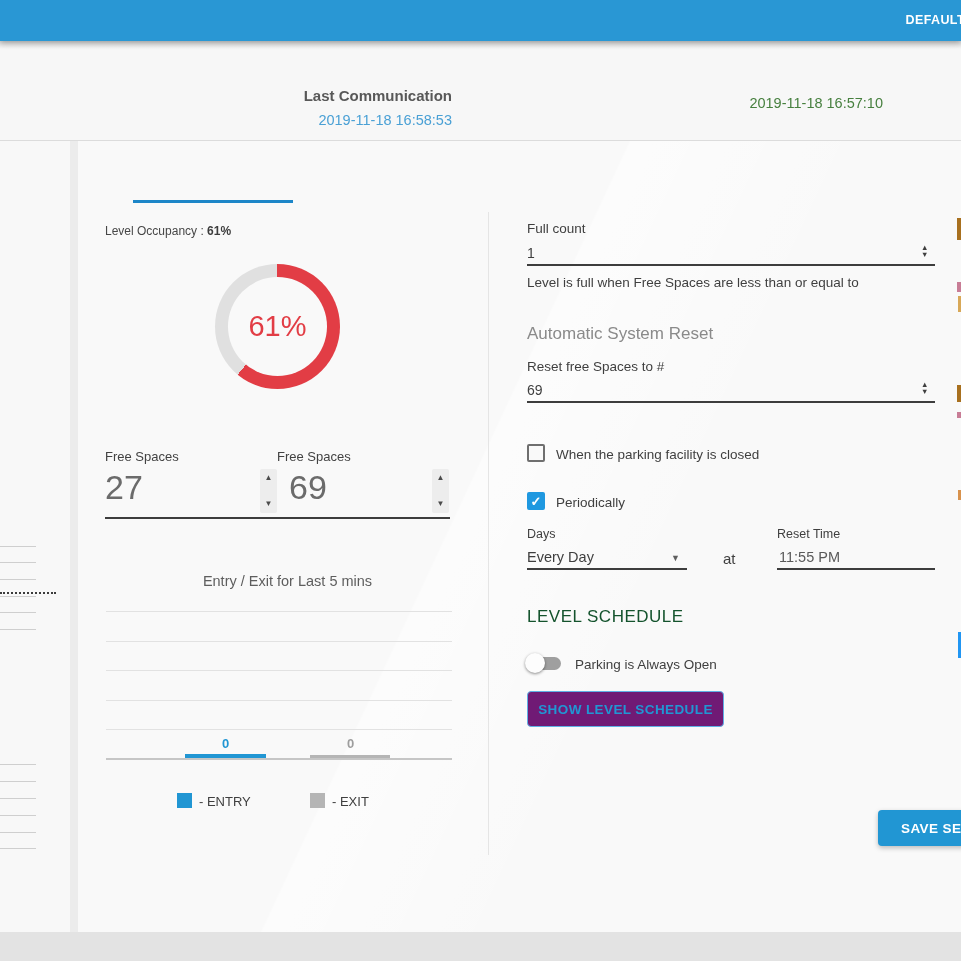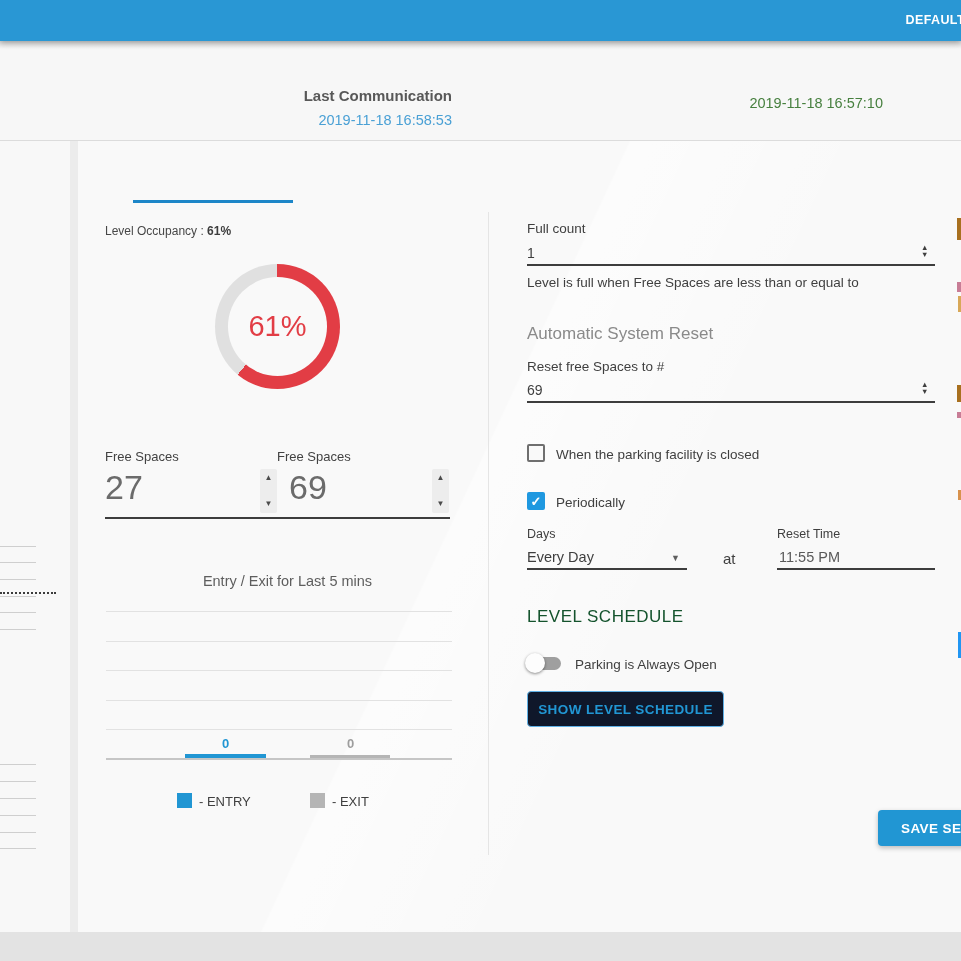--- a/index.html
+++ b/index.html
@@ -83,21 +83,21 @@
   .checkbox.checked .mark { display:block; }
 
   .select-caret { position:absolute; font-size:9px; color:#5f5f5f; }
 
   .ls-head { position:absolute; left:527px; top:607px; font-size:17px; color:#14532d; letter-spacing:.5px; }
   .toggle { position:absolute; left:525px; top:651px; width:40px; height:24px; cursor:pointer; }
   .toggle .track { position:absolute; left:6px; top:6px; width:30px; height:13px; border-radius:7px; background:#9f9f9f; }
   .toggle .knob { position:absolute; left:0; top:2px; width:20px; height:20px; border-radius:50%; background:#fdfdfd;
                   box-shadow:0 1px 3px rgba(0,0,0,.45); }
 
-  .outline-btn { position:absolute; left:527px; top:691px; width:197px; height:36px; background:#0f172a;
+  .outline-btn { position:absolute; left:527px; top:691px; width:197px; height:36px; background:#701a75;
                  border:1px solid #5fb0e5; border-radius:4px; color:#2196d3; font-weight:bold; font-size:13.5px;
                  letter-spacing:.4px; font-family:inherit; cursor:pointer; }
   .save-btn { position:absolute; left:878px; top:810px; width:130px; height:36px; background:#2196d3; border:none;
               border-radius:4px; color:#fff; font-weight:bold; font-size:13.5px; letter-spacing:.4px;
               font-family:inherit; text-align:left; padding-left:23px; cursor:pointer;
               box-shadow:0 2px 5px rgba(0,0,0,.25); }
 
   .fragment { position:absolute; }
 </style>
 </head>

